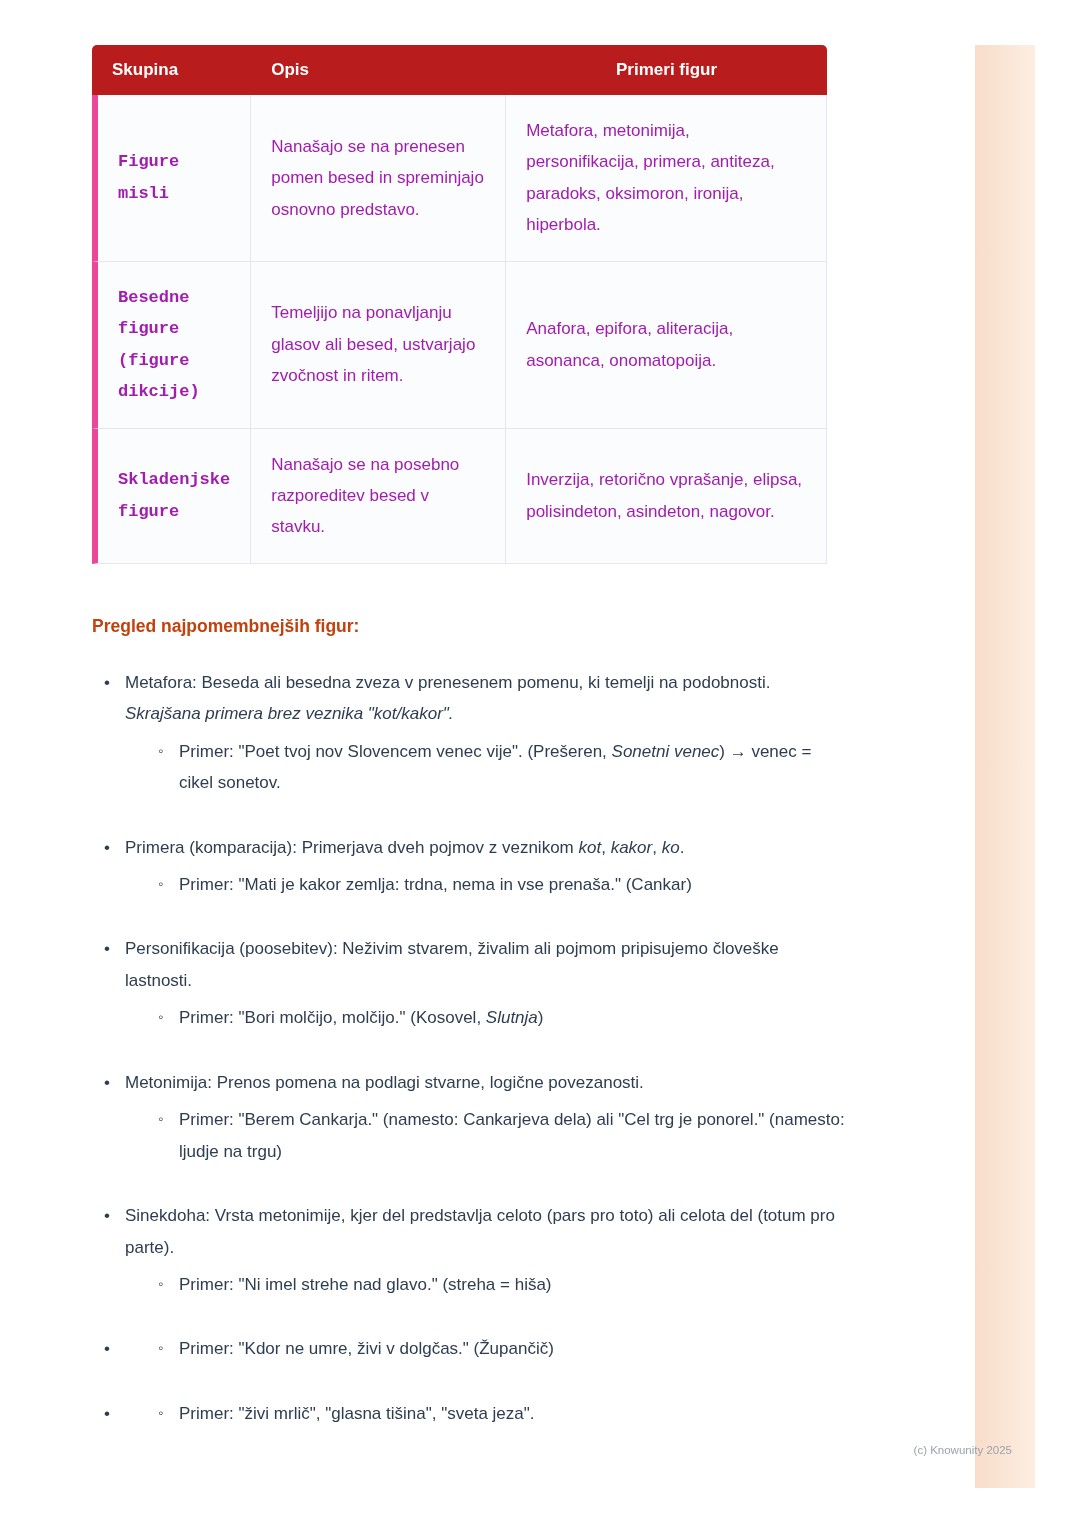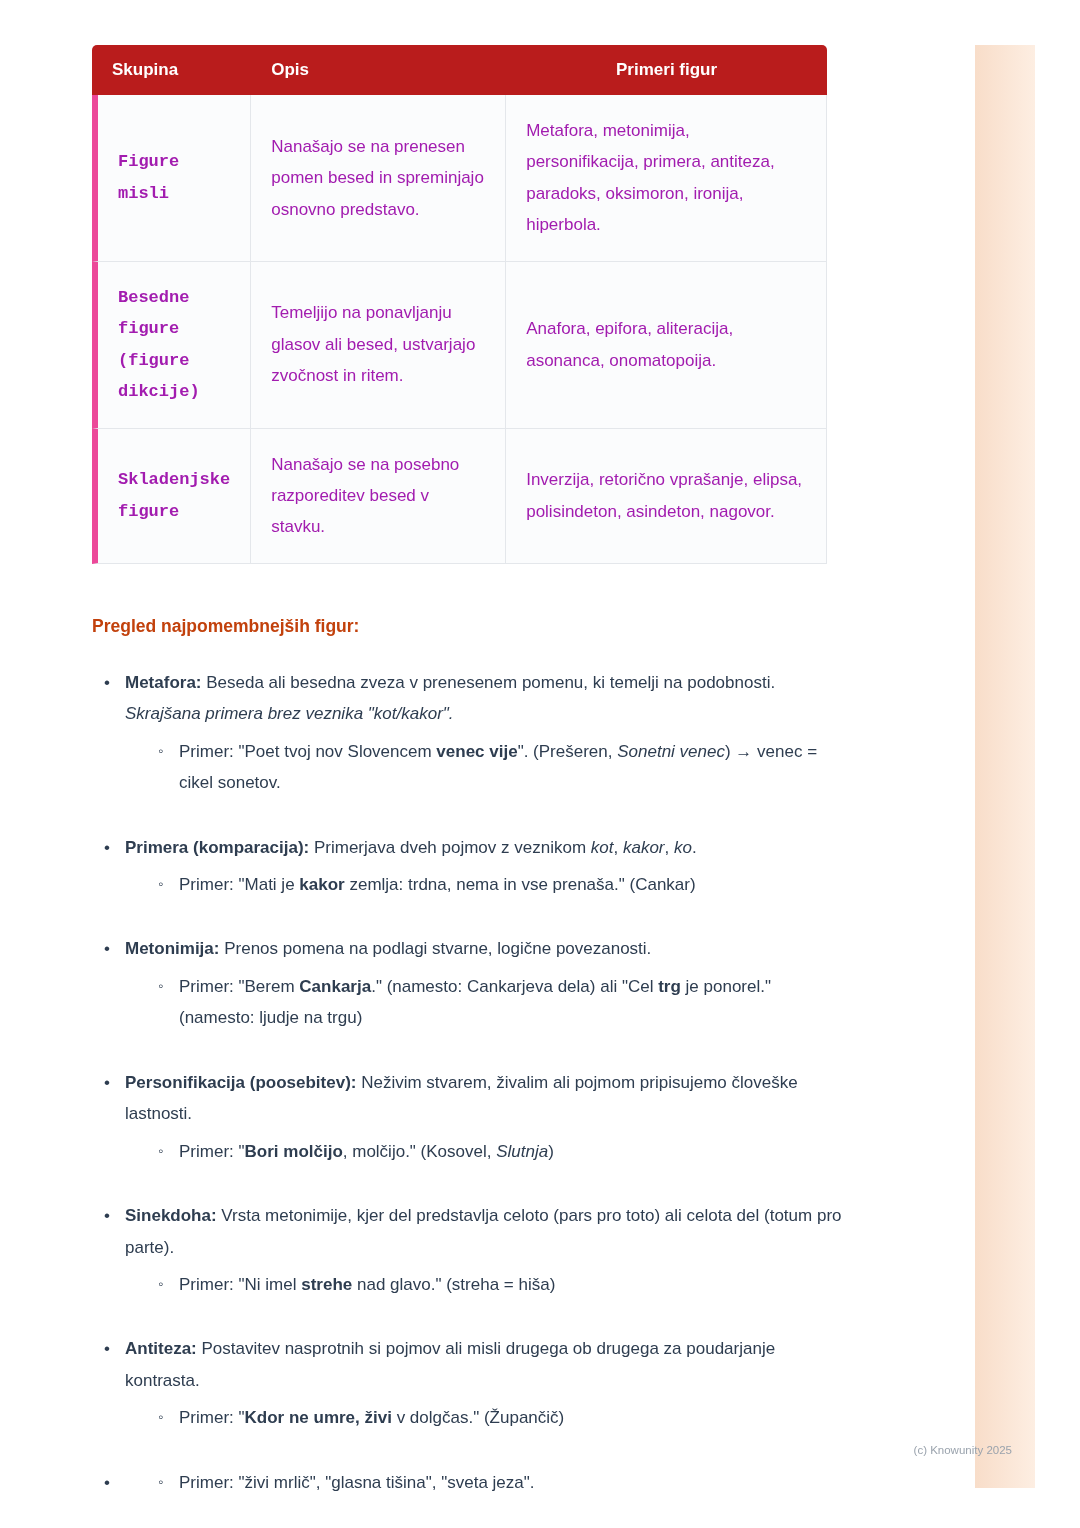--- a/index.html
+++ b/index.html
@@ -96,21 +96,21 @@
     line-height: 1.85;
   }
   li.sub-item::before {
     content: "\25E6";
     position: absolute;
     left: 0; top: 1px;
     font-size: 15px;
     color: #2e3d50;
   }
 
-  .b { font-weight: 700; }
+  .b { font-weight: 400; }
   .i { font-style: italic; margin-top: 35px; }
 
   .credit {
     position: absolute;
     right: 68px; bottom: 72px;
     font-size: 11.5px;
     color: #9aa3ad;
     z-index: 3;
   }
 </style>
@@ -165,42 +165,41 @@
     </li>
 
     <li class="main-item">
       <div><span class="b">Primera (komparacija):</span><span> Primerjava dveh pojmov z veznikom </span><span class="i">kot</span><span>, </span><span class="i">kakor</span><span>, </span><span class="i">ko</span><span>.</span></div>
       <ul class="sub-list">
         <li class="sub-item"><span>Primer: "Mati je </span><span class="b">kakor</span><span> zemlja: trdna, nema in vse prenaša." (Cankar)</span></li>
       </ul>
     </li>
 
     <li class="main-item">
+      <div><span class="b">Personifikacija (poosebitev):</span><span> Neživim stvarem, živalim ali pojmom pripisujemo človeške lastnosti.</span></div>
+      <ul class="sub-list">
+        <li class="sub-item"><span>Primer: "</span><span class="b">Bori molčijo</span><span>, molčijo." (Kosovel, </span><span class="i">Slutnja</span><span>)</span></li>
+      </ul>
+    </li>
+
+    <li class="main-item">
       <div><span class="b">Metonimija:</span><span> Prenos pomena na podlagi stvarne, logične povezanosti.</span></div>
       <ul class="sub-list">
         <li class="sub-item"><span>Primer: "Berem </span><span class="b">Cankarja</span><span>." (namesto: Cankarjeva dela) ali "Cel </span><span class="b">trg</span><span> je ponorel." (namesto: ljudje na trgu)</span></li>
       </ul>
     </li>
 
     <li class="main-item">
-      <div><span class="b">Personifikacija (poosebitev):</span><span> Neživim stvarem, živalim ali pojmom pripisujemo človeške lastnosti.</span></div>
-      <ul class="sub-list">
-        <li class="sub-item"><span>Primer: "</span><span class="b">Bori molčijo</span><span>, molčijo." (Kosovel, </span><span class="i">Slutnja</span><span>)</span></li>
-      </ul>
-    </li>
-
-    <li class="main-item">
       <div><span class="b">Sinekdoha:</span><span> Vrsta metonimije, kjer del predstavlja celoto (pars pro toto) ali celota del (totum pro parte).</span></div>
       <ul class="sub-list">
         <li class="sub-item"><span>Primer: "Ni imel </span><span class="b">strehe</span><span> nad glavo." (streha = hiša)</span></li>
       </ul>
     </li>
 
     <li class="main-item">
-      <div><span class="b">Antiteza:</span><span> Postavitev nasprotnih si pojmov ali misli drugega ob drugega za poudarjanje kontrasta.</span></div>
       <ul class="sub-list">
         <li class="sub-item"><span>Primer: "</span><span class="b">Kdor ne umre, živi</span><span> v dolgčas." (Župančič)</span></li>
       </ul>
     </li>
 
     <li class="main-item">
       <ul class="sub-list">
         <li class="sub-item"><span>Primer: "živi mrlič", "glasna tišina", "sveta jeza".</span></li>
       </ul>
     </li>

